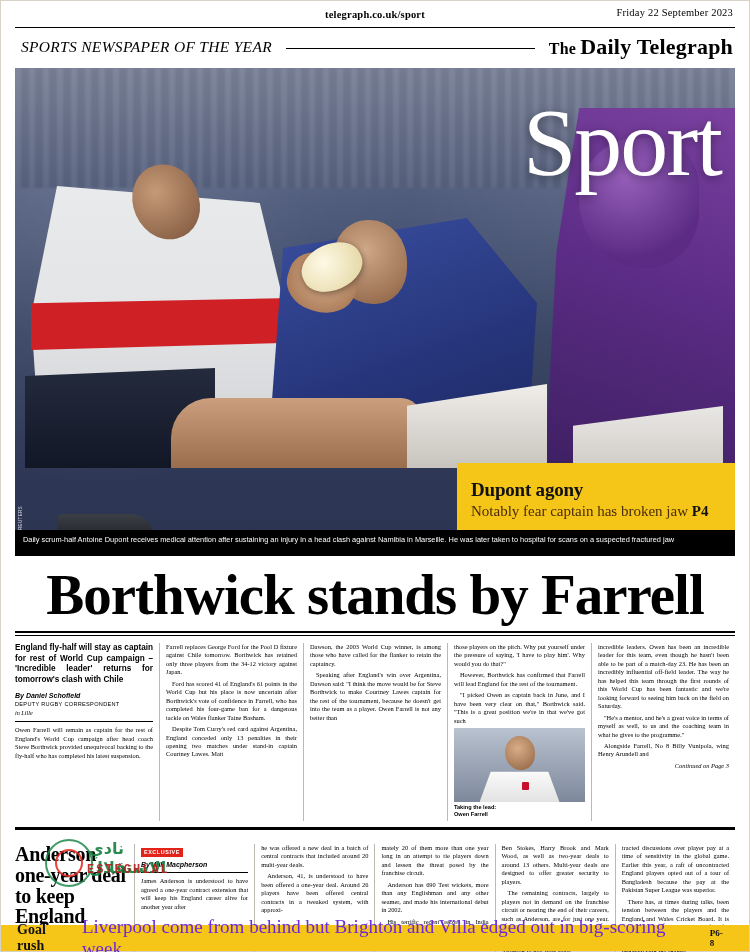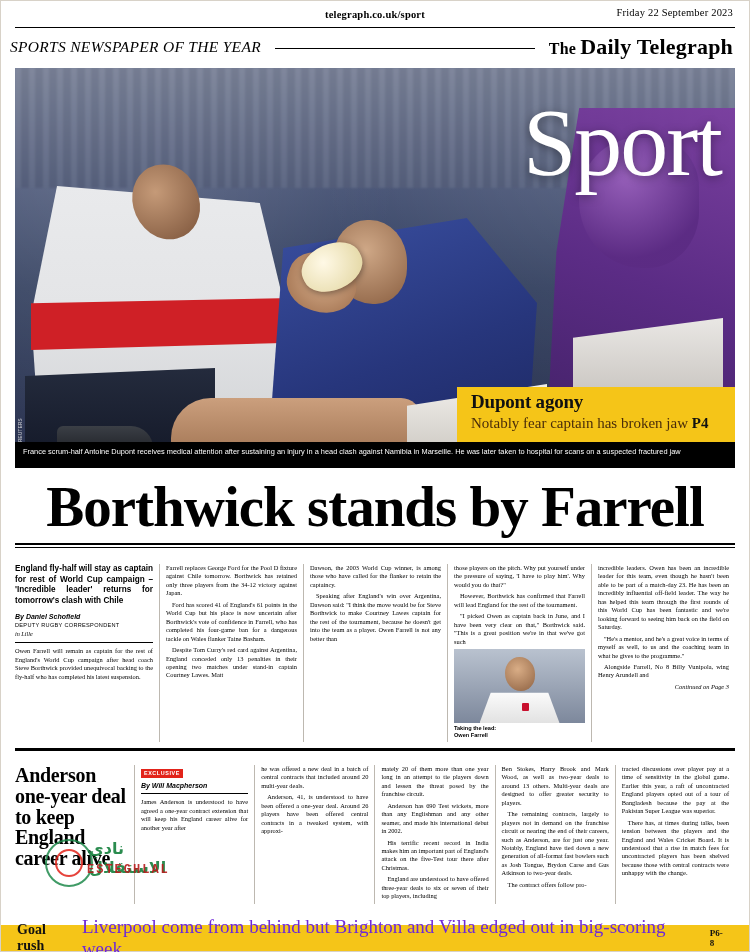--- a/index.html
+++ b/index.html
@@ -47,21 +47,21 @@
     height: 1px;
     background: #000;
     margin: 0 14px;
   }
 
   
   .masthead {
     display: flex;
     align-items: center;
     justify-content: space-between;
-    padding: 6px 16px 4px 9px;
+    padding: 6px 16px 4px 20px;
   }
   .snoy {
     font-family: "Liberation Serif", serif;
     font-style: italic;
     font-size: 15.5px;
     letter-spacing: .3px;
     white-space: nowrap;
   }
   .mast-rule {
     flex: 1;
@@ -77,21 +77,21 @@
     font-weight: bold;
     letter-spacing: .2px;
     white-space: nowrap;
   }
   .logo .the { font-size: 16px; }
 
   
   .photo-wrap {
     margin: 4px 14px 0 14px;
     position: relative;
-    height: 400px;
+    height: 488px;
     overflow: hidden;
     background: #2a3352;
   }
   .photo {
     position: absolute;
     inset: 0;
     background:
       radial-gradient(circle at 12% 22%, rgba(255,255,255,.16), transparent 42%),
       radial-gradient(circle at 86% 12%, rgba(255,255,255,.12), transparent 45%),
       linear-gradient(180deg, #6b7590 0%, #4a5678 26%, #33405f 55%, #2b3350 100%);
@@ -240,21 +240,21 @@
     text-shadow: 0 2px 10px rgba(0,0,0,.35);
   }
 
   
   .promo {
     position: absolute;
     right: 0;
     bottom: 26px;
     width: 278px;
     background: #f5c518;
-    padding: 4px 12px 10px 14px;
+    padding: 16px 12px 10px 14px;
     box-sizing: border-box;
   }
   .promo h3 {
     margin: 0 0 2px 0;
     font-family: "Liberation Serif", serif;
     font-size: 19px;
     font-weight: bold;
     color: #111;
     letter-spacing: -.2px;
   }
@@ -302,21 +302,21 @@
   }
   .rule-hair {
     height: 1px;
     background: #000;
     margin: 2px 14px 0 14px;
   }
 
   
   .cols {
     display: flex;
-    margin: 16px 14px 0 14px;
+    margin: 7px 14px 0 14px;
     gap: 0;
   }
   .col {
     width: 20%;
     box-sizing: border-box;
     padding: 0 6px;
     border-left: 1px solid #bdb8b0;
     font-family: "Liberation Serif", serif;
     font-size: 6.4px;
     line-height: 1.32;
@@ -536,21 +536,21 @@
 
     <div class="sport-word">Sport</div>
 
     <div class="photo-credit">REUTERS</div>
 
     <div class="promo">
       <h3>Dupont agony</h3>
       <p><span>Notably fear captain has broken jaw</span> <span class="pg">P4</span></p>
     </div>
 
-    <div class="caption">France scrum-half Antoine Dupont receives medical attention after sustaining an injury in a head clash against Namibia in Marseille. He was later taken to hospital for scans on a suspected fractured jaw</div>
+    <div class="caption">Daily scrum-half Antoine Dupont receives medical attention after sustaining an injury in a head clash against Namibia in Marseille. He was later taken to hospital for scans on a suspected fractured jaw</div>
   </div>
 
   <div class="headline">Borthwick stands by Farrell</div>
   <div class="rule-med"></div>
   <div class="rule-hair"></div>
 
   <div class="cols">
 
     <div class="col">
       <div class="standfirst">England fly-half will stay as captain for rest of World Cup campaign – 'Incredible leader' returns for tomorrow's clash with Chile</div>

